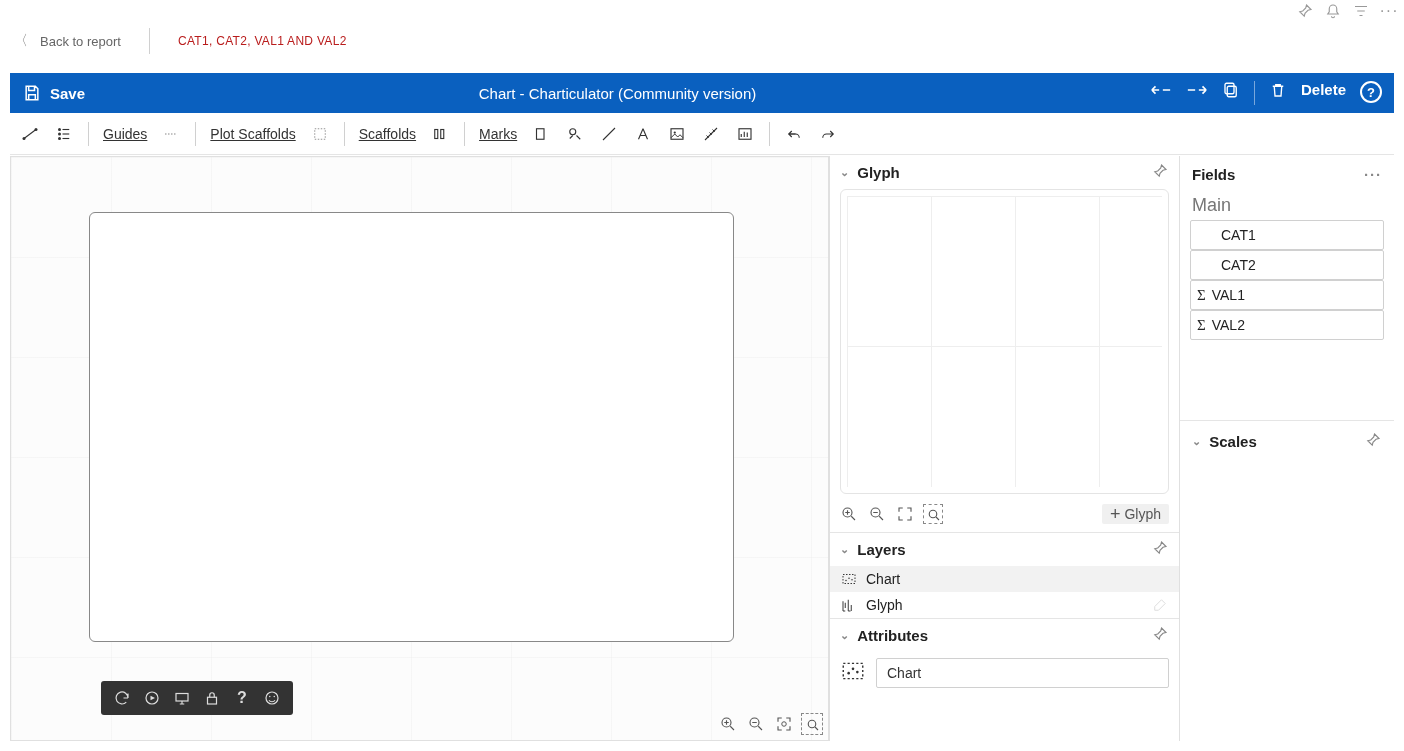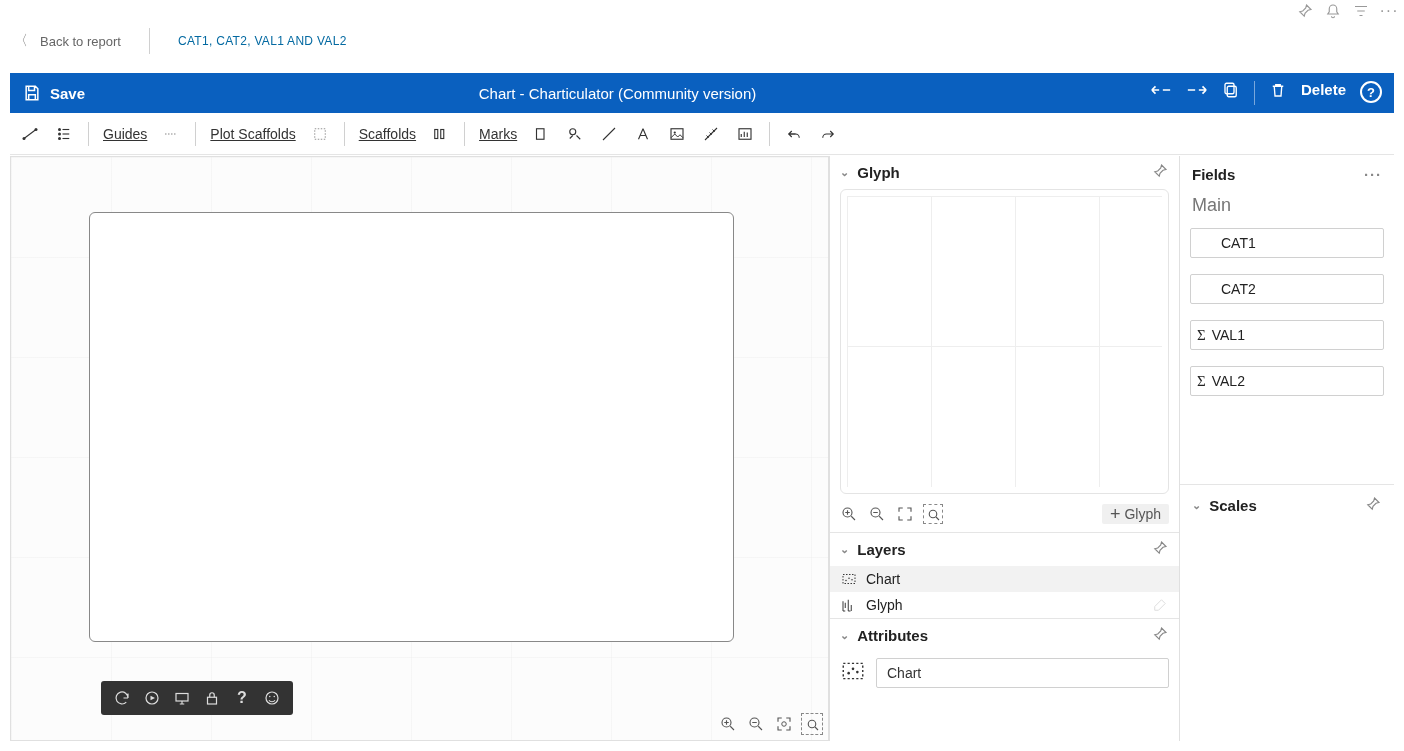--- a/index.html
+++ b/index.html
@@ -8,21 +8,21 @@
 
   
   .winbar { position:absolute; top:2px; right:6px; display:flex; gap:10px; align-items:center; color:#888; }
   .winbar span { display:inline-flex; width:18px; height:18px; justify-content:center; align-items:center; cursor:pointer; }
 
   
   .crumbrow { position:absolute; top:28px; left:14px; right:14px; display:flex; align-items:center; gap:16px; font-size:13px; }
   .crumbrow .back { color:#666; cursor:pointer; display:flex; align-items:center; gap:12px; }
   .crumbrow .chev { color:#888; font-size:14px; }
   .crumbrow .sep { width:1px; height:26px; background:#d0d0d0; margin:0 12px; }
-  .crumbrow .bc { color:#0369a1; font-size:12px; letter-spacing:.3px; }
+  .crumbrow .bc { color:#b91c1c; font-size:12px; letter-spacing:.3px; }
 
   
   .bluebar { position:absolute; top:73px; left:10px; right:10px; height:40px; background:#0a60bf; color:#ffffff; display:flex; align-items:center; padding:0 12px; }
   .bluebar .save { display:flex; align-items:center; gap:8px; font-weight:600; font-size:15px; }
   .bluebar .title { flex:1; text-align:center; font-size:15px; }
   .bluebar .rgroup { display:flex; align-items:flex-start; gap:14px; }
   .bluebar .dellabel { font-weight:600; font-size:15px; }
   .bluebar .help { width:22px; height:22px; border:2px solid #fff; border-radius:50%; display:flex; align-items:center; justify-content:center; font-size:13px; font-weight:600; }
   .bluebar svg { stroke:#fff; fill:none; }
   .vsep-white { width:1px; height:24px; background:rgba(255,255,255,.45); }
@@ -76,21 +76,21 @@
   .lrow svg { display:block; }
 
   .attr-body { display:flex; align-items:center; gap:10px; padding:6px 10px 10px 10px; }
   .attr-body input { flex:1; height:30px; border:1px solid #d0d0d0; border-radius:2px; padding:0 10px; font-size:14px; color:#333; background:#fff; }
 
   
   .rcol2 { width:215px; border-left:1px solid #e0e0e0; display:flex; flex-direction:column; }
   .rcol2 .panel-h2 { display:flex; align-items:center; padding:10px 12px 6px 12px; font-weight:700; font-size:15px; }
   .rcol2 .panel-h2 .dots { margin-left:auto; color:#888; letter-spacing:1px; cursor:pointer; }
   .rcol2 .section-lbl { padding:6px 12px 4px 12px; color:#777; font-size:18px; }
-  .fieldpill { margin:8px 10px; height:30px; border:1px solid #d0d0d0; border-radius:2px; display:flex; align-items:center; padding:0 10px; font-size:14px; cursor:grab; background:#fff; }
+  .fieldpill { margin:0 10px; height:30px; border:1px solid #d0d0d0; border-radius:2px; display:flex; align-items:center; padding:0 10px; font-size:14px; cursor:grab; background:#fff; }
   .fieldpill.withsigma { padding-left:6px; gap:6px; }
   .scales-h { display:flex; align-items:center; padding:10px 12px; font-weight:700; font-size:15px; border-top:1px solid #e5e5e5; margin-top:80px; }
   .scales-h .chev { color:#888; font-size:11px; margin-right:8px; }
   .scales-h .pin { margin-left:auto; color:#888; cursor:pointer; }
 
   .sig { font-family: "Cambria Math","Segoe UI Symbol",serif; font-size:15px; }
 
   svg.i { width:18px;height:18px; }
 </style>
 </head>

